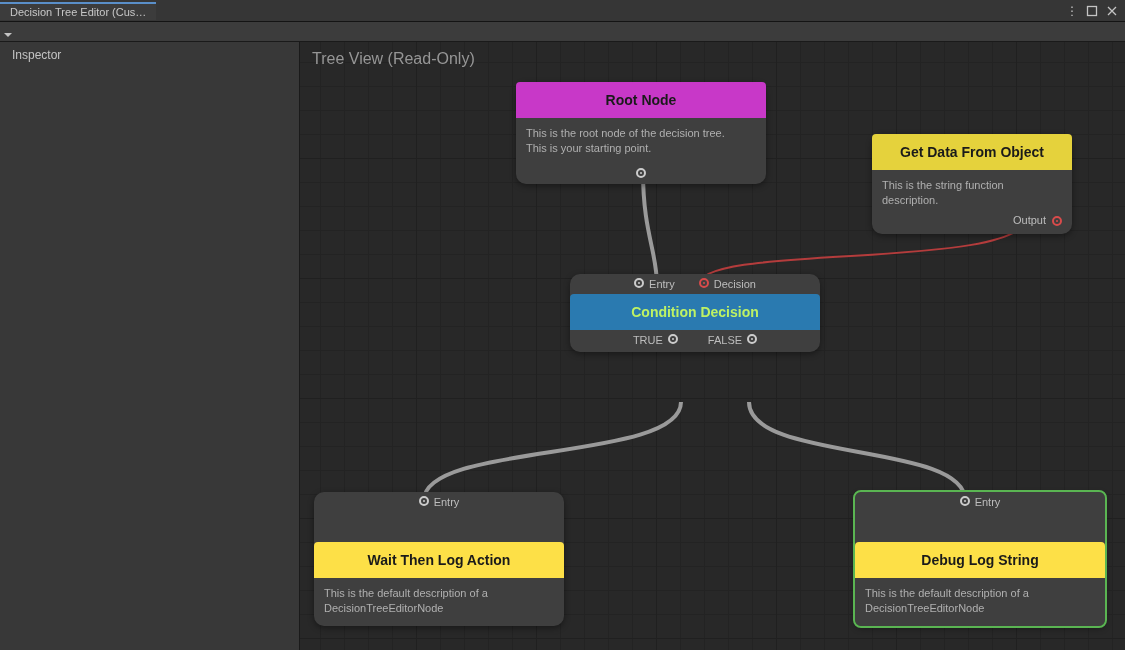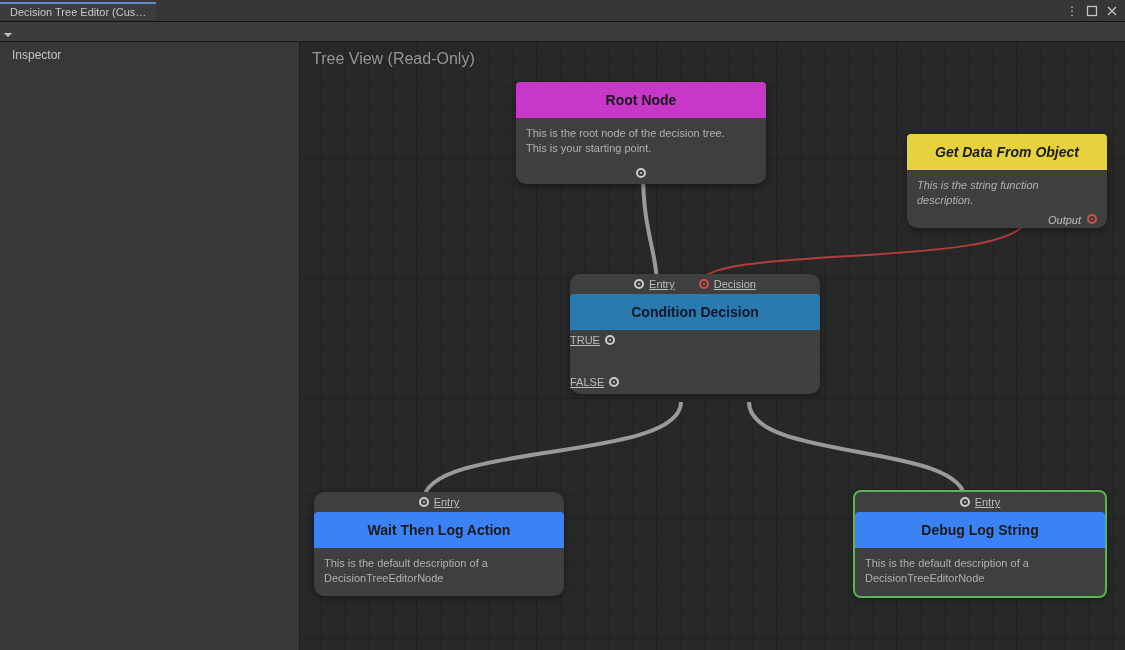--- a/index.html
+++ b/index.html
@@ -113,23 +113,22 @@
   .node-ports-top, .node-ports-bottom {
     display: flex;
     justify-content: center;
     gap: 24px;
     padding: 4px 0;
     font-size: 11px;
     color: #bdbdbd;
   }
   .port {
     display: flex;
-    align-items: center;
+    align-items: flex-start;
     gap: 5px;
-    text-decoration: underline;
   }
   .port-dot {
     width: 10px; height: 10px;
     border-radius: 50%;
     border: 2px solid #aaa;
     background: #3f3f3f;
     position: relative;
   }
   .port-dot.white { border-color:#ccc; }
   .port-dot.white::after { content:""; position:absolute; inset:2px; background:#ccc; border-radius:50%; }
@@ -137,45 +136,44 @@
   .port-dot.red::after { content:""; position:absolute; inset:2px; background:#d84b4b; border-radius:50%; }
   .node-header {
     text-align: center;
     font-weight: 600;
     font-size: 14px;
     color: #1c1c1c;
     padding: 10px 8px;
     border-radius: 4px 4px 0 0;
   }
   .node-header.magenta { background: #c838c8; color:#1a1a1a; }
-  .node-header.blue { background: #2a7ab0; color:#0f172a; }
-  .node-header.green { background: #3b82f6; color:#1a1a1a; }
+  .node-header.blue { background: #2a7ab0; color:#bef264; }
+  .node-header.green { background: #fde047; color:#1a1a1a;margin-top:30px; }
   .node-header.yellow { background: #e5d23c; color:#1a1a1a; }
   .node-desc {
     font-size: 11px;
     color: #b0b0b0;
     padding: 8px 20px 10px 10px;
     line-height: 1.35;
   }
   .node-footer {
     display:flex;
     justify-content:center;
     gap: 30px;
     padding: 4px 0 6px 0;
     font-size:11px;
     color:#bdbdbd;
-    flex-direction:column;
   }
   .node-footer .port { gap:5px; }
   .output-row {
     display:flex;
     justify-content:flex-end;
-    align-items:flex-start;
+    align-items:flex-end;
     gap:6px;
-    padding: 4px 10px 2px 10px;
+    padding: 4px 10px 8px 10px;
     font-size:11px;
     color:#bdbdbd;
   }
   .single-bottom-port {
     display:flex; justify-content:center; padding: 2px 0 6px 0;
   }
   .node.small { width: 200px; }
 </style>
 </head>
 <body>
@@ -230,21 +228,21 @@
     <div class="node" style="left:216px; top:40px;">
       <div class="node-header magenta">Root Node</div>
       <div class="node-desc">This is the root node of the decision tree. This is your starting point.</div>
       <div class="single-bottom-port">
         <span class="port">
             <span class="port-dot white"></span>
           </span>
       </div>
     </div>
 
-    <div class="node small" style="left:607px; top:92px;font-style:italic;">
+    <div class="node small" style="left:572px; top:92px;">
       <div class="node-header yellow">Get Data From Object</div>
       <div class="node-desc" style="padding-bottom:2px">This is the string function description.</div>
       <div class="output-row">
         <span>Output</span>
         <span class="port-dot red"></span>
       </div>
     </div>
 
     <div class="node" style="left:270px; top:232px;">
       <div class="node-ports-top">

